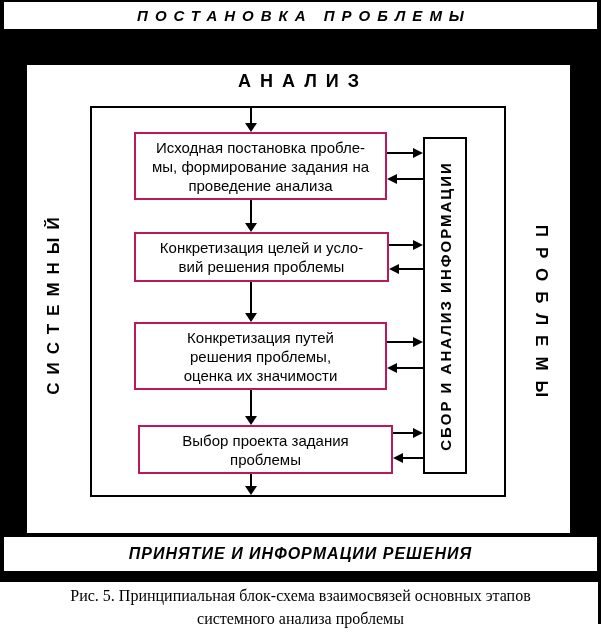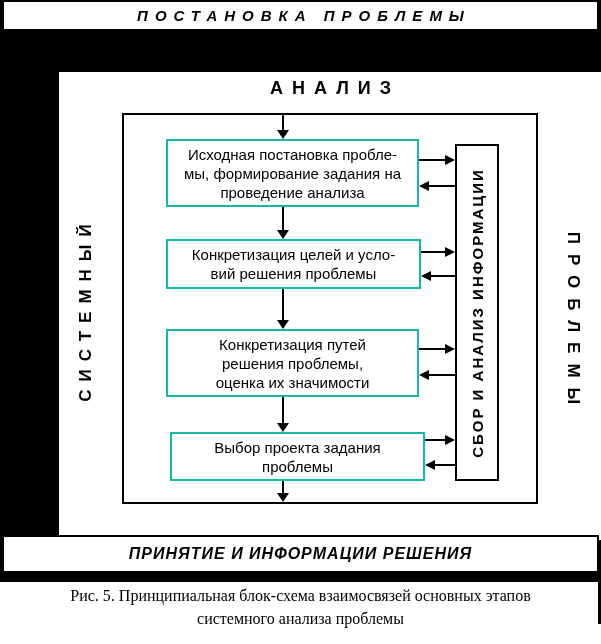--- a/index.html
+++ b/index.html
@@ -9,36 +9,36 @@
   }
   .fig-black{position:absolute;left:0;top:0;width:601px;height:582px;background:#000;}
   .banner{
     position:absolute;left:2px;width:597px;background:#fff;border:2px solid #000;
     box-sizing:border-box;display:flex;align-items:center;justify-content:center;font-style:italic;
   }
   .banner.top{top:0;height:31px;}
   .banner.top span{font-weight:bold;font-size:15px;letter-spacing:7px;padding-left:7px;white-space:nowrap;}
   .banner.bottom{top:535px;height:38px;}
   .banner.bottom span{font-weight:bold;font-size:16px;letter-spacing:1px;white-space:nowrap;}
-  .main{position:absolute;left:27px;top:72px;width:543px;height:468px;background:#fff;margin-left:32px;}
+  .main{position:absolute;left:27px;top:65px;width:543px;height:468px;background:#fff;}
   .analiz{
     position:absolute;left:0;top:6px;width:100%;text-align:center;
     font-weight:bold;font-size:18px;letter-spacing:9px;padding-left:9px;box-sizing:border-box;
   }
   .vlabel{
     position:absolute;white-space:nowrap;font-weight:bold;font-size:17px;letter-spacing:8px;
   }
   .vlabel.left{left:27px;top:237px;transform:translate(-50%,-50%) rotate(-90deg);}
   .vlabel.right{left:514px;top:251px;transform:translate(-50%,-50%) rotate(90deg);letter-spacing:10px;}
   .inner-rect{
     position:absolute;left:63px;top:41px;width:416px;height:391px;
     border:2px solid #000;box-sizing:border-box;background:#fff;
   }
   .pbox{
-    position:absolute;border:2px solid #14b8a6;box-sizing:border-box;background:#fff;
+    position:absolute;border:2px solid #be185d;box-sizing:border-box;background:#fff;
     display:flex;flex-direction:column;align-items:center;justify-content:center;
     font-size:15px;line-height:19px;text-align:center;
   }
   .pbox.b1{left:107px;top:67px;width:253px;height:68px;}
   .pbox.b2{left:107px;top:167px;width:255px;height:50px;}
   .pbox.b3{left:107px;top:257px;width:253px;height:68px;}
   .pbox.b4{left:111px;top:360px;width:255px;height:49px;}
   .info-box{
     position:absolute;left:396px;top:72px;width:44px;height:337px;
     border:2px solid #000;box-sizing:border-box;background:#fff;

